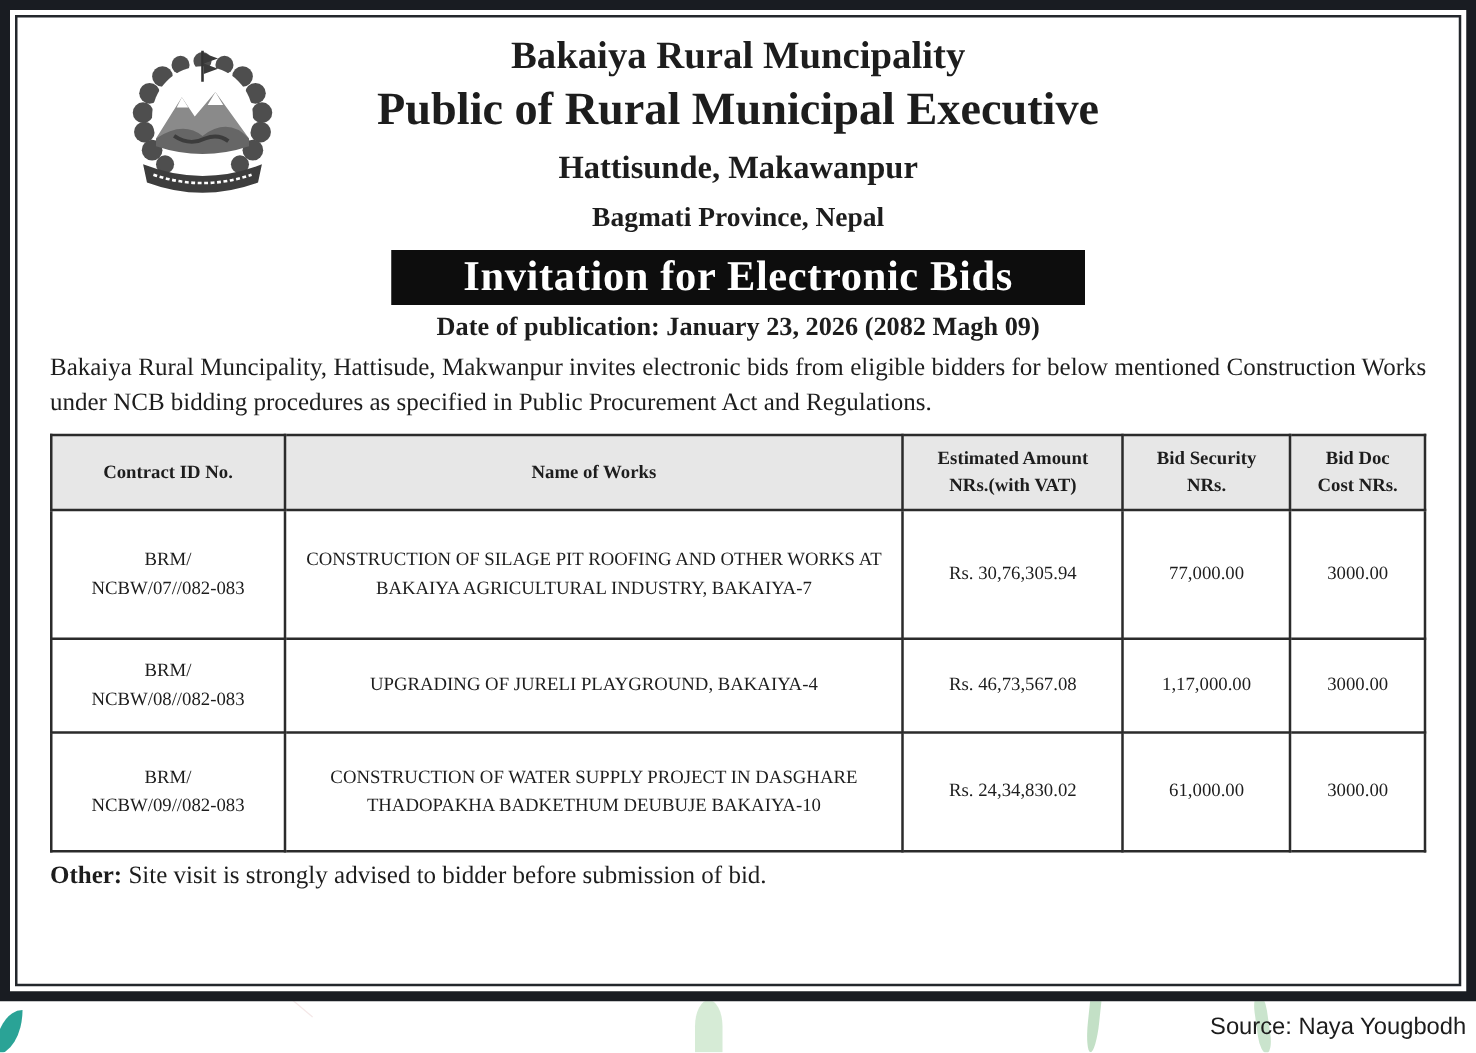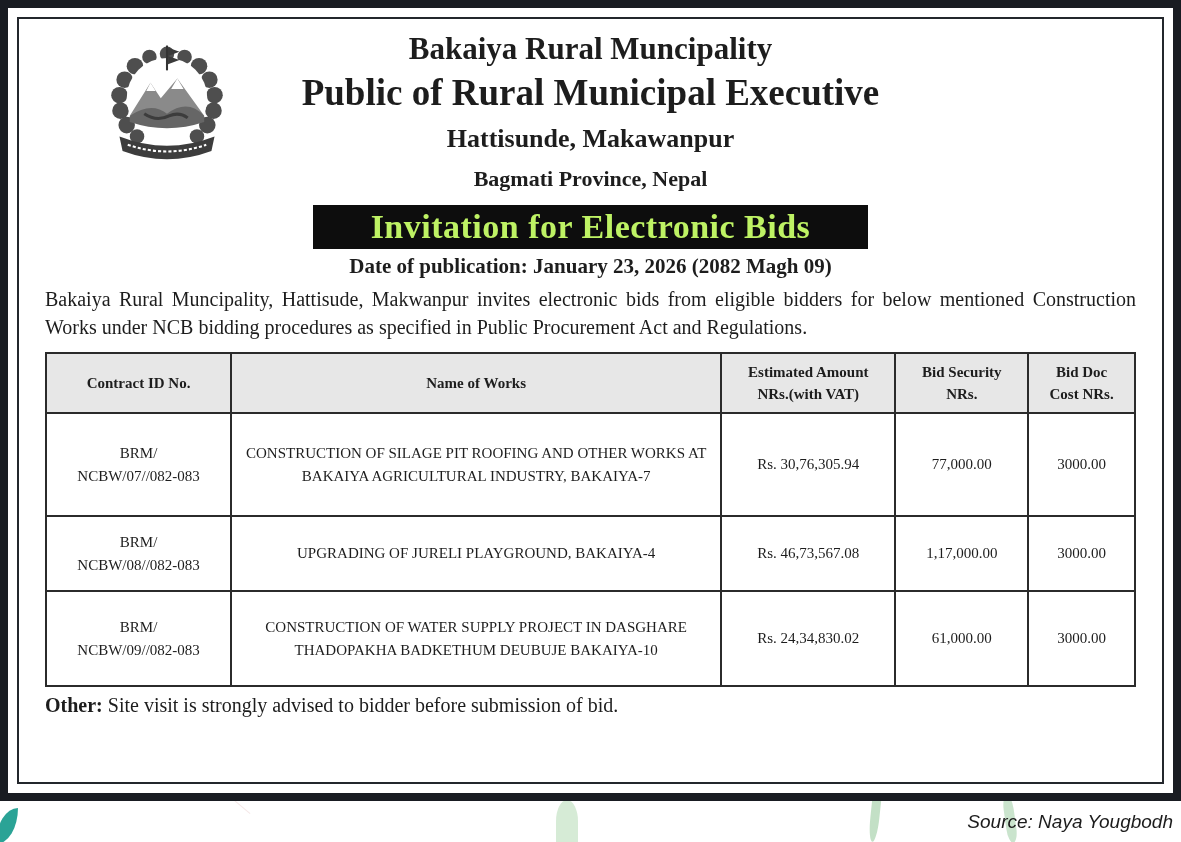--- a/index.html
+++ b/index.html
@@ -6,21 +6,21 @@
   html,body { width:1181px; height:842px; }
   body {
     font-family: "Liberation Serif", "DejaVu Serif", serif;
     background:#ffffff; color:#1d1d1d; overflow:hidden;
   }
   .page { position:relative; width:1181px; height:842px; background:#fff; overflow:hidden; }
 
   
   .frame {
     position:absolute; left:0; top:0; width:1181px; height:801px;
-    border:8px solid #191c22; padding:9px; background:#fff; z-index:2;
+    border:8px solid #191c22; padding:4px; background:#fff; z-index:2;
   }
   .frame-inner {
     width:100%; height:100%; border:2px solid #23272c; position:relative; overflow:hidden;
     background:transparent;
   }
 
   
   .decor-layer { position:absolute; inset:0; z-index:1; pointer-events:none; }
   .wm-brand {
     position:absolute; left:288px; top:560px;
@@ -53,21 +53,21 @@
   
   .content { position:relative; z-index:3; padding:8px 26px 0 26px; text-align:center; }
   .emblem { position:absolute; left:86px; top:22px; width:124px; height:130px; z-index:4; }
 
   .org-name   { font-size:31px; font-weight:bold; line-height:1.18; margin-top:4px; }
   .office     { font-size:37px; font-weight:bold; line-height:1.15; margin-top:4px; }
   .addr       { font-size:26px; font-weight:bold; margin-top:10px; }
   .province   { font-size:22px; font-weight:bold; margin-top:12px; }
 
   .banner {
-    display:inline-block; margin-top:13px; background:#0d0d0d; color:#bef264;
+    display:inline-block; margin-top:13px; background:#0d0d0d; color:#ffffff;
     font-size:34px; font-weight:bold; padding:3px 58px; letter-spacing:.5px;
   }
   .date-line { font-size:21px; font-weight:bold; margin-top:5px; }
   .intro { text-align:justify; font-size:20px; line-height:1.38; margin-top:7px; }
 
   table.bids {
     width:100%; border-collapse:collapse; margin-top:11px;
     font-size:15px;
   }
   table.bids th, table.bids td {
@@ -82,21 +82,21 @@
   .col-id { width:17%; } .col-works { width:45%; } .col-est { width:16%; } .col-sec { width:12.2%; } .col-doc { width:9.8%; }
 
   .note-line { text-align:left; font-size:20px; margin-top:7px; }
   .note-label { font-weight:bold; }
   .other-info { text-align:justify; font-size:20px; line-height:1.6; margin-top:3px; }
   .url { text-decoration:underline; }
 
   .source-strip {
     position:absolute; left:0; top:801px; width:1181px; height:41px; z-index:3;
     display:flex; align-items:center; justify-content:flex-end; padding-right:8px;
-    font-family:"Liberation Sans", sans-serif; font-style:italic; font-size:19px; color:#1c1c1c;
+    font-family:"Liberation Sans", sans-serif; font-size:19px; color:#1c1c1c;
   }
 </style>
 </head>
 <body>
 
 <div class="page">
 
   <div class="decor-layer">
     <div class="diag d1"></div>
     <div class="diag d2"></div>

